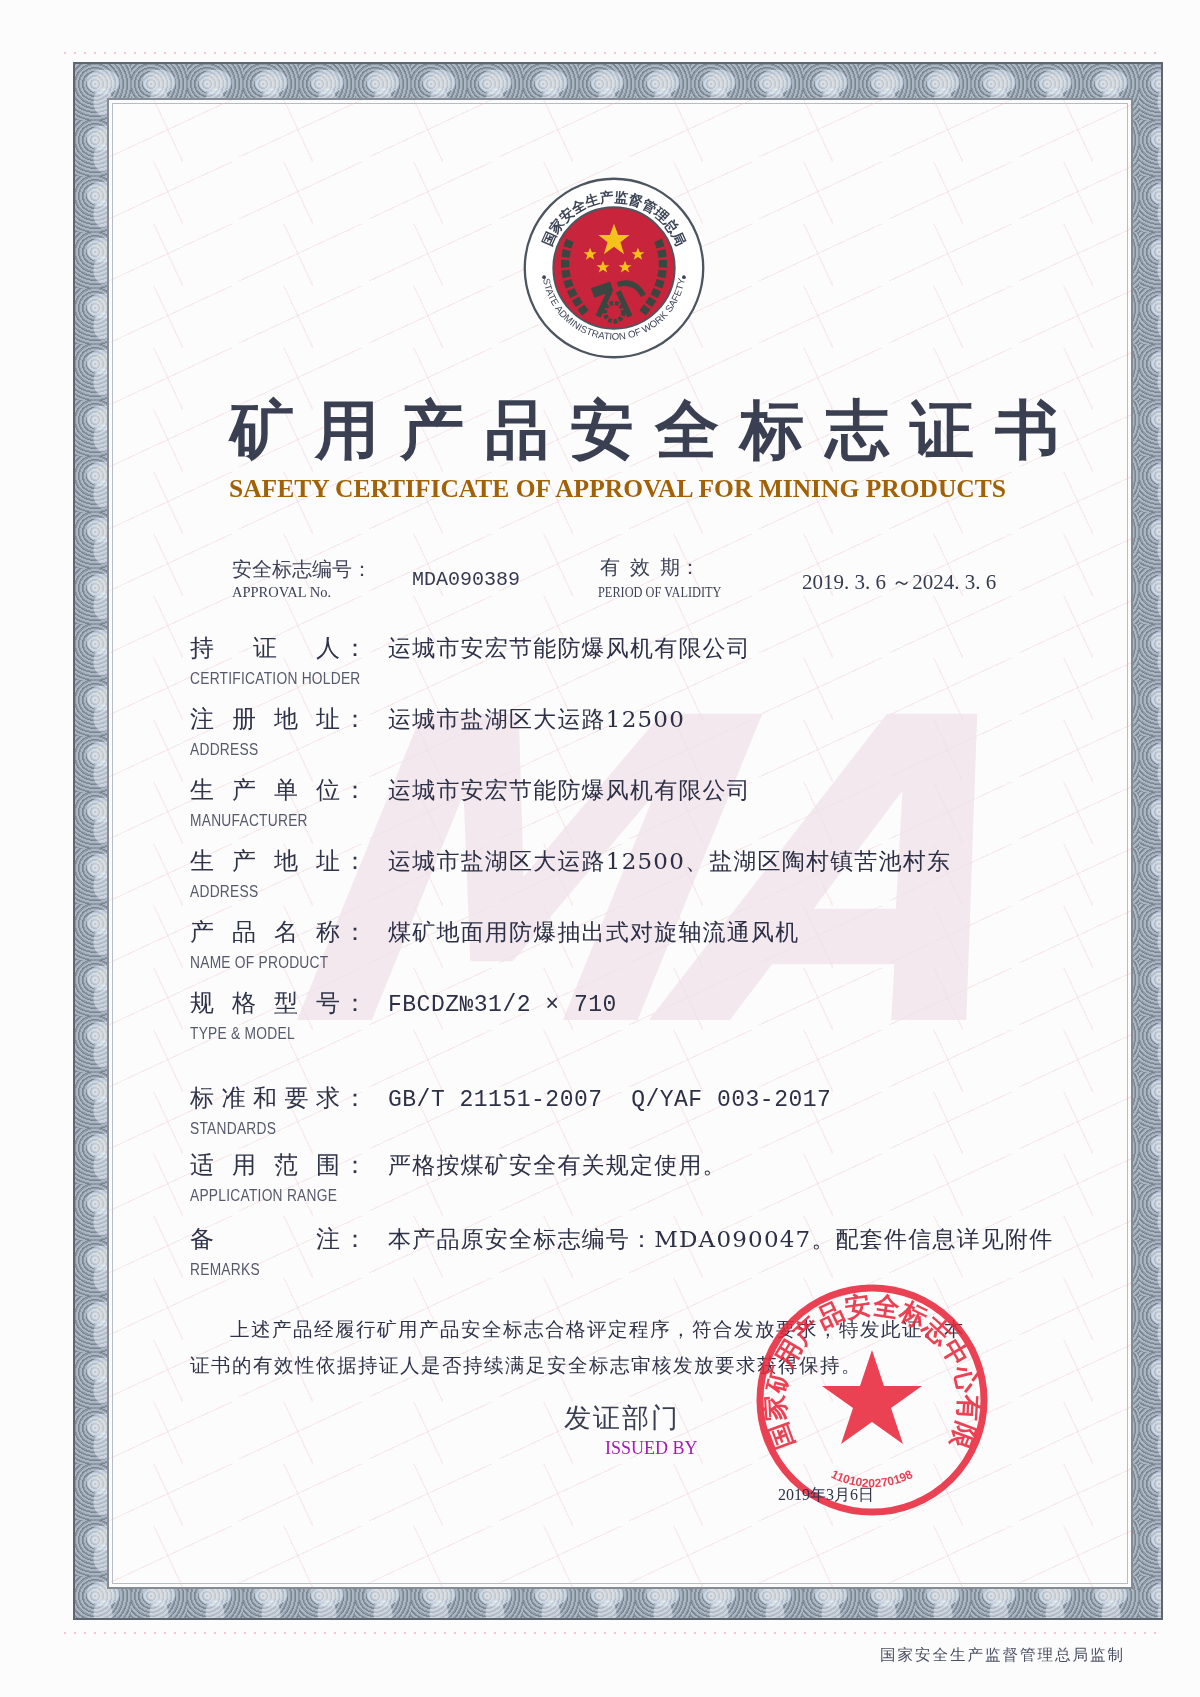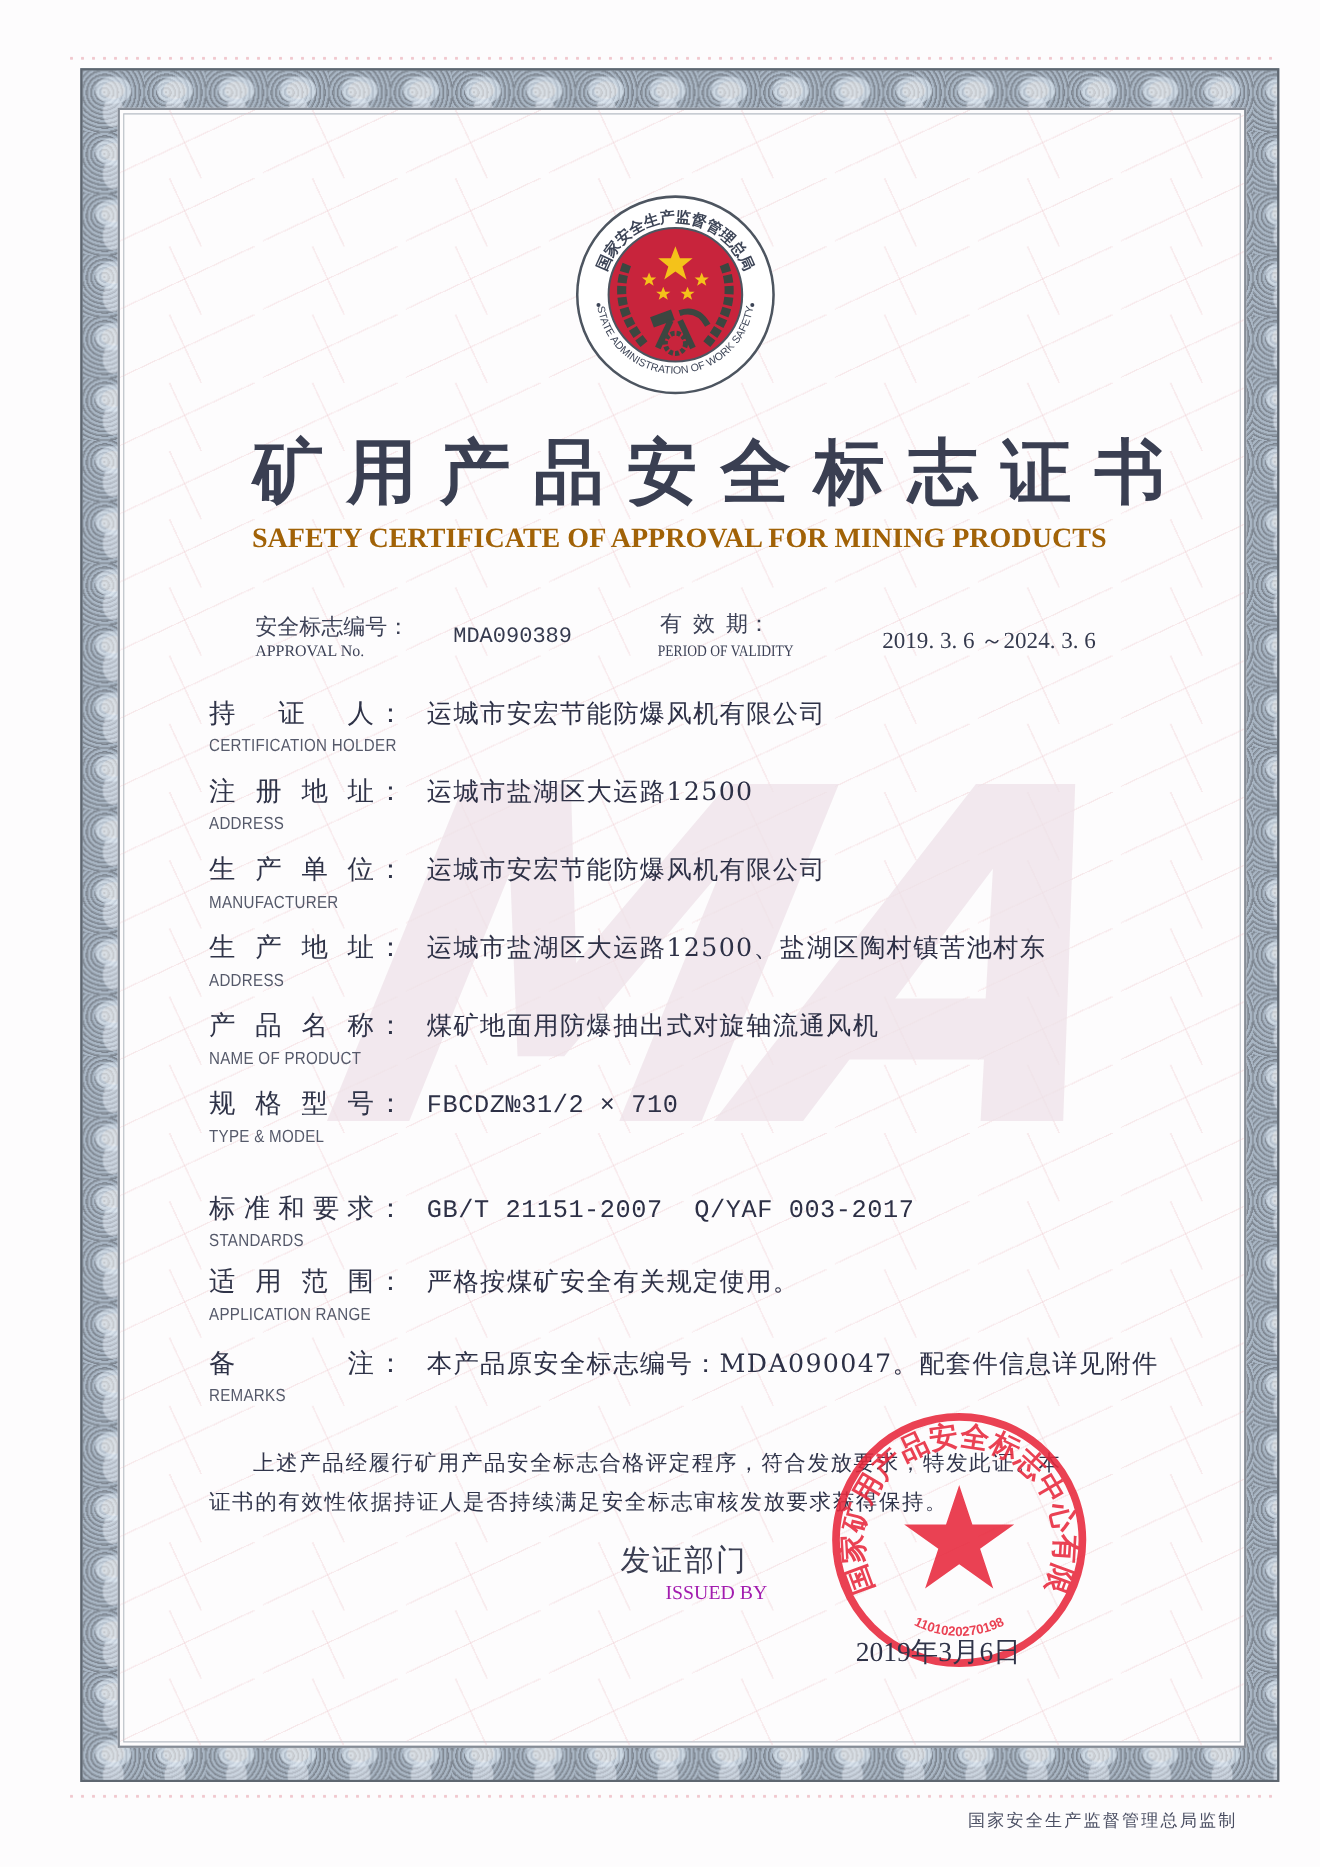--- a/index.html
+++ b/index.html
@@ -85,21 +85,21 @@
     font-family: "Liberation Sans", sans-serif; font-size: 16px; color: #55596a;
     margin-top: 6px; letter-spacing: 0.3px; transform: scaleX(0.86); transform-origin: left;
   }
   .statement {
     position: absolute; left: 190px; top: 1312px; width: 890px;
     font-size: 19.5px; line-height: 36px; color: #30344a; letter-spacing: 1.5px;
   }
   .statement .indent { padding-left: 40px; }
   .issuer-cn { position: absolute; left: 564px; top: 1400px; font-size: 27px; color: #3a3e52; letter-spacing: 2px; }
   .issuer-en { position: absolute; left: 605px; top: 1438px; font-family: "Liberation Serif", serif; font-size: 18px; color: #a21caf; }
-  .issue-date { position: absolute; left: 778px; top: 1485px; font-family: "Liberation Serif", serif; font-size: 25px; color: #2f3348; }
+  .issue-date { position: absolute; left: 778px; top: 1485px; font-family: "Liberation Serif", serif; font-size: 16px; color: #2f3348; }
   .stamp { position: absolute; left: 752px; top: 1280px; width: 240px; height: 240px; opacity: 0.88; }
   .footer { position: absolute; left: 880px; top: 1645px; font-size: 15.5px; color: #4a4e62; letter-spacing: 2px; white-space: nowrap; }
 </style>
 </head>
 <body>
 
 <div class="dotline-top"></div>
 
 <div class="frame"></div>
 

